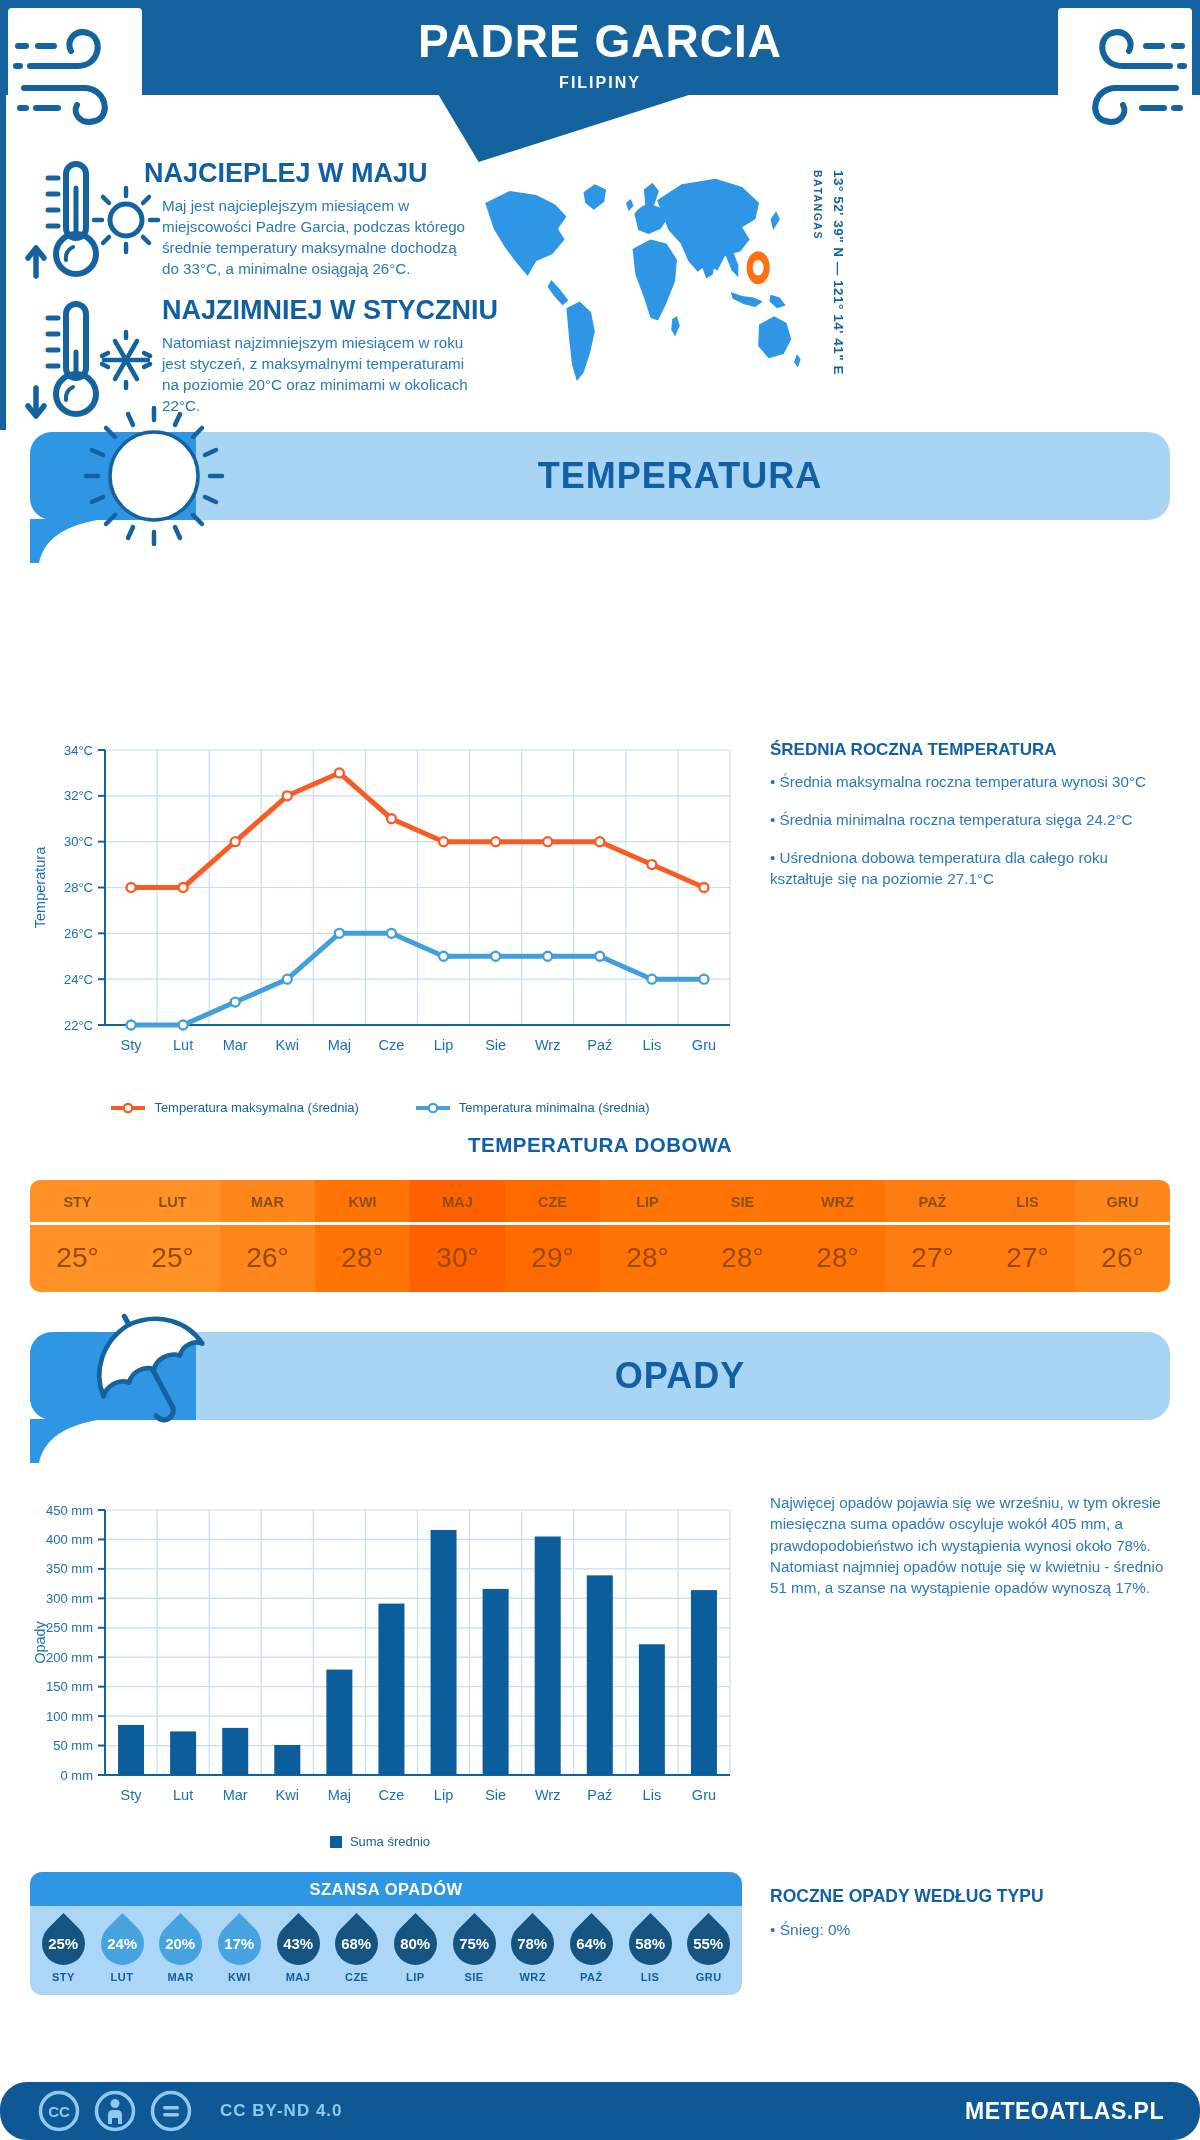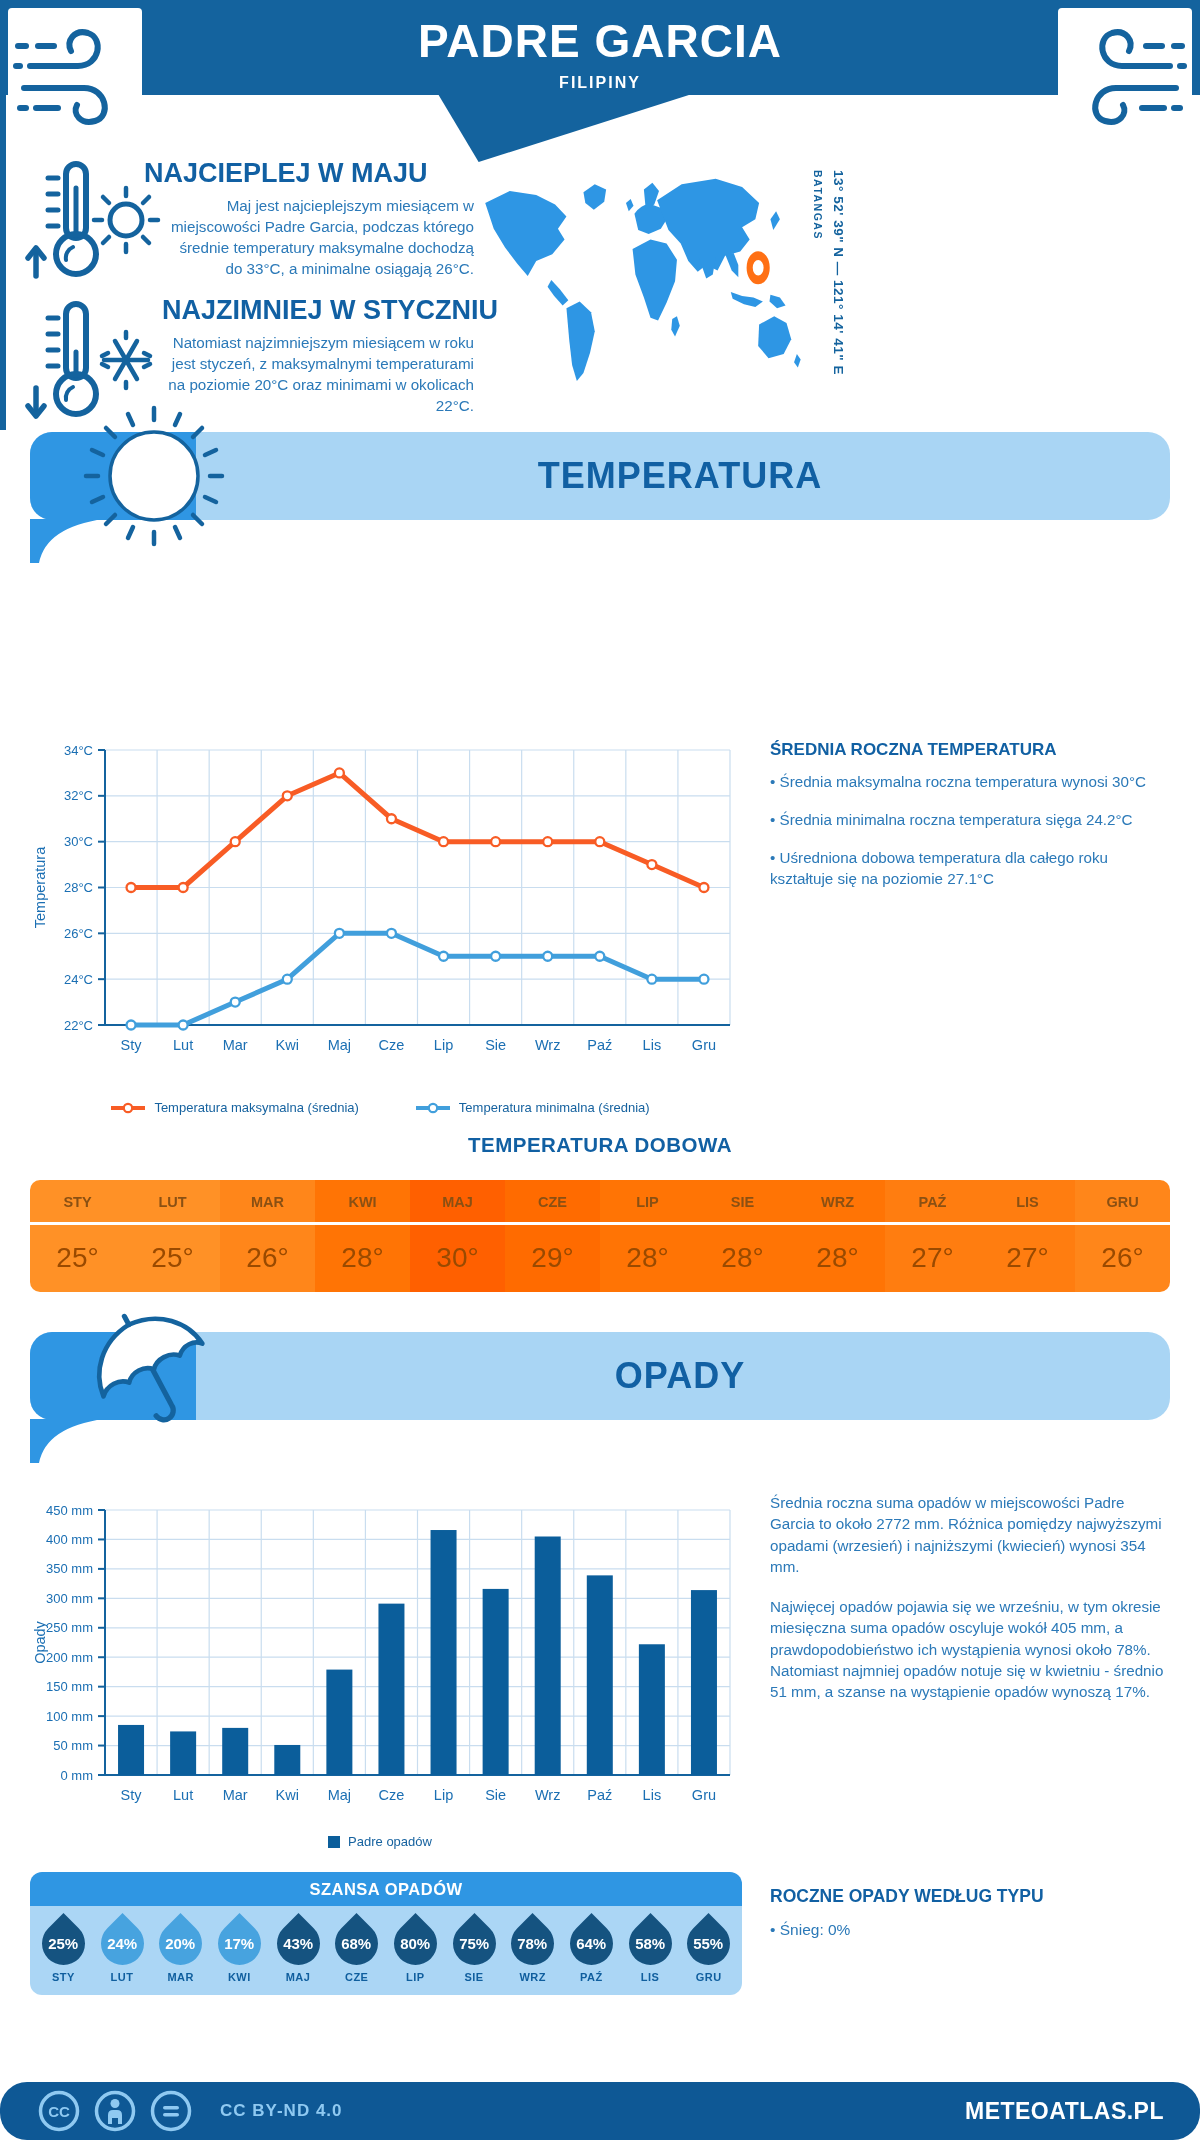--- a/index.html
+++ b/index.html
@@ -12,21 +12,21 @@
   .ribbon-tail{left:438px;top:94px;width:254px;height:68px;background:#14639E;
         clip-path:polygon(0 0,100% 0,16% 100%);}
   .windbox{top:8px;width:134px;height:114px;background:#fff;border-radius:4px;}
   .wb-l{left:8px;} .wb-r{left:1058px;}
   .title{left:0;top:14px;width:1200px;text-align:center;color:#fff;
         font-size:46px;font-weight:800;letter-spacing:1px;}
   .subtitle{left:0;top:74px;width:1200px;text-align:center;color:#fff;
         font-size:16px;font-weight:600;letter-spacing:2px;}
   
   .sec-title{font-size:27px;font-weight:800;color:#1160A3;}
-  .sec-text{font-size:15.2px;line-height:1.38;color:#2B79B8;text-align:right;}
+  .sec-text{font-size:15.2px;line-height:1.38;color:#2B79B8;}
   .warm-title{left:144px;top:158px;width:320px;}
   .warm-text{left:162px;top:196px;width:312px;}
   .cold-title{left:162px;top:295px;width:340px;}
   .cold-text{left:162px;top:333px;width:312px;}
   
   .vtext{writing-mode:vertical-rl;color:#14639E;}
   .batangas{left:812px;top:170px;font-size:10.5px;font-weight:700;letter-spacing:1.5px;}
   .coords{left:831px;top:170px;font-size:13.5px;font-weight:600;letter-spacing:0.5px;}
   
   .banner{left:30px;width:1140px;height:88px;background:#A9D5F4;border-radius:22px;}
@@ -479,26 +479,25 @@
         <rect x="452.62500000000006" y="93.91111111111113" width="26" height="186.08888888888887" fill="#0B5E9B"></rect>
         <rect x="504.70833333333337" y="41.5" width="26" height="238.5" fill="#0B5E9B"></rect>
         <rect x="556.7916666666666" y="80.36666666666667" width="26" height="199.63333333333333" fill="#0B5E9B"></rect>
         <rect x="608.875" y="149.26666666666665" width="26" height="130.73333333333335" fill="#0B5E9B"></rect>
         <rect x="660.9583333333334" y="95.08888888888887" width="26" height="184.91111111111113" fill="#0B5E9B"></rect>
       </g>
     </svg>
   <div class="abs legend p-legend">
       <div class="leg">
         <span class="sq" style="background:#0B5E9B"></span>
-        <span>Padre opadów</span>
+        <span>Suma średnio</span>
       </div>
     </div>
 
   <div class="abs ptext">
-    <p>Średnia roczna suma opadów w miejscowości Padre Garcia to około 2772 mm. Różnica pomiędzy najwyższymi opadami (wrzesień) i najniższymi (kwiecień) wynosi 354 mm.</p>
     <p>Najwięcej opadów pojawia się we wrześniu, w tym okresie miesięczna suma opadów oscyluje wokół 405 mm, a prawdopodobieństwo ich wystąpienia wynosi około 78%. Natomiast najmniej opadów notuje się w kwietniu - średnio 51 mm, a szanse na wystąpienie opadów wynoszą 17%.</p>
   </div>
 
   <div class="abs chance">
     <div class="chance-h">SZANSA OPADÓW</div>
     <div class="chance-b">
         <div class="dcell">
           <div class="drop" style="background: rgb(21, 83, 128);">
             <span class="pct">25%</span>
           </div>

